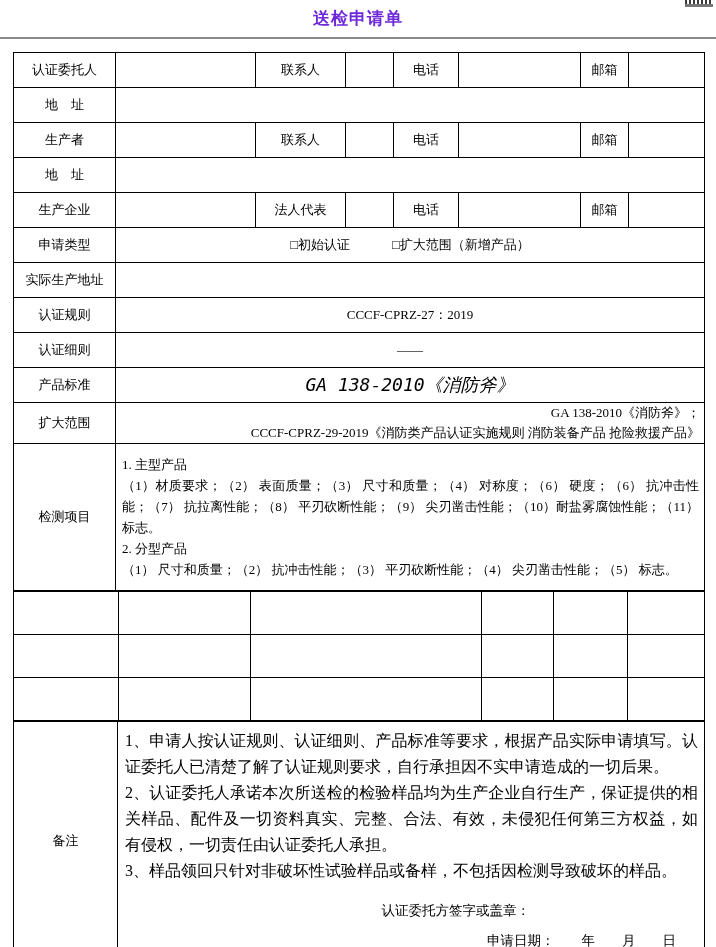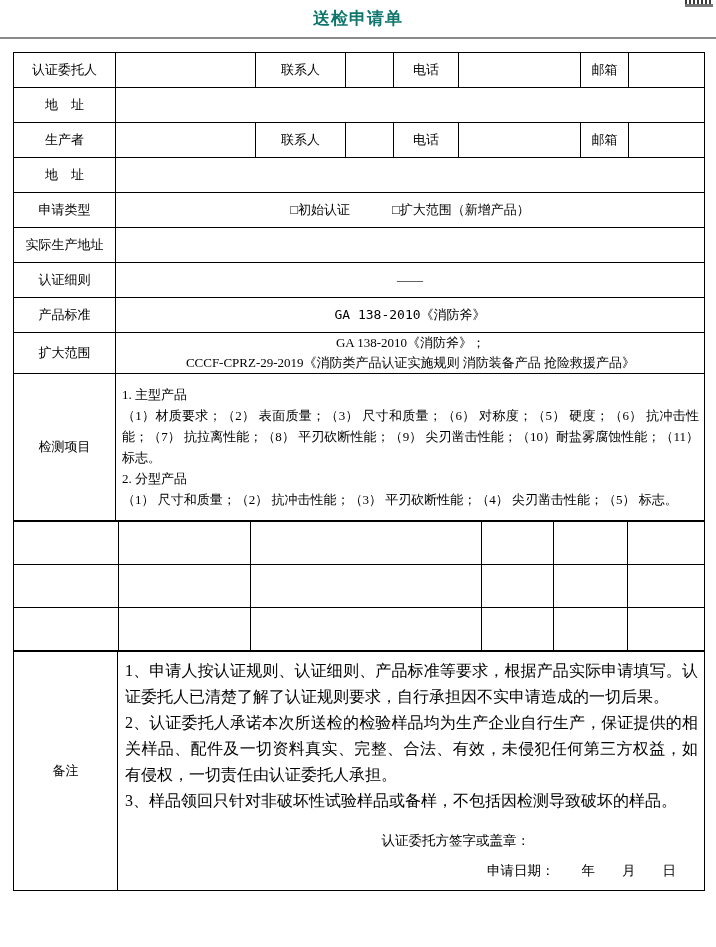--- a/index.html
+++ b/index.html
@@ -9,21 +9,21 @@
     background:#fff;
     font-family:"Liberation Serif","DejaVu Serif",serif;
     color:#000;
     overflow:hidden;
   }
   
   .doc-title{
     margin:0;padding-top:7px;
     text-align:center;
     font-size:17px;font-weight:bold;
-    color:#0f766e;
+    color:#6d28d9;
     letter-spacing:1px;
   }
   .title-rule{
     margin-top:7px;
     border:none;
     border-top:2px solid #8a8a8a;
     width:716px;
   }
   .corner-fragment{
     position:absolute;top:0;right:3px;
@@ -47,27 +47,27 @@
     border:1px solid #000;
     font-size:13px;
     padding:0;
     vertical-align:middle;
     overflow:hidden;
     word-break:break-all;
   }
   #info-table{margin-top:13px;}
   .lbl{text-align:center;}
   .ctr{text-align:center;}
-  .lft{text-align:center;padding-left:5px;padding-right:4px;}
+  .lft{text-align:right;padding-left:5px;padding-right:4px;}
   .r31{height:35px;}
   .r41{height:41px;}
   .r147{height:147px;}
   .r40{height:40px;}
   .r43{height:43px;}
-  .mono{font-family:"DejaVu Sans Mono",monospace;font-size:13px;}
+  .mono{font-family:"DejaVu Sans Mono",monospace;font-size:18px;font-style:italic;}
   .apply-type-cell{text-align:center;}
   .apply-type-cell span{display:inline-block;}
   .apply-gap{width:42px;}
   .basis-line{line-height:20px;}
   .items-cell{
     vertical-align:middle;
     text-align:justify;
     line-height:21px;
     padding:2px 5px 2px 6px;
   }
@@ -139,49 +139,63 @@
       <td class="lbl">电话</td>
       <td></td>
       <td class="lbl">邮箱</td>
       <td></td>
     </tr>
     <tr class="r31">
       <td class="lbl">地　址</td>
       <td colspan="7"></td>
     </tr>
     <tr class="r31">
+      <td class="lbl">生产企业</td>
+      <td></td>
+      <td class="lbl">法人代表</td>
+      <td></td>
+      <td class="lbl">电话</td>
+      <td></td>
+      <td class="lbl">邮箱</td>
+      <td></td>
+    </tr>
+    <tr class="r31">
       <td class="lbl">申请类型</td>
       <td colspan="7" class="apply-type-cell">
         <span>□初始认证</span><span class="apply-gap"></span><span>□扩大范围（新增产品）</span>
       </td>
     </tr>
     <tr class="r31">
       <td class="lbl">实际生产地址</td>
       <td colspan="7"></td>
+    </tr>
+    <tr class="r31">
+      <td class="lbl">认证规则</td>
+      <td colspan="7" class="ctr">CCCF-CPRZ-27：2019</td>
     </tr>
     <tr class="r31">
       <td class="lbl">认证细则</td>
       <td colspan="7" class="ctr">——</td>
     </tr>
     <tr class="r31">
       <td class="lbl">产品标准</td>
       <td colspan="7" class="ctr mono">GA 138-2010《消防斧》</td>
     </tr>
     <tr class="r41">
       <td class="lbl">扩大范围</td>
       <td colspan="7" class="lft">
         <div class="basis-line">GA 138-2010《消防斧》；</div>
         <div class="basis-line">CCCF-CPRZ-29-2019《消防类产品认证实施规则 消防装备产品 抢险救援产品》</div>
       </td>
     </tr>
     <tr class="r147">
       <td class="lbl">检测项目</td>
       <td colspan="7" class="items-cell">
         <div>1. 主型产品</div>
-        <div>（1）材质要求；（2） 表面质量；（3） 尺寸和质量；（6） 对称度；（5） 硬度；（6） 抗冲击性能；（7） 抗拉离性能；（8） 平刃砍断性能；（9） 尖刃凿击性能；（10）耐盐雾腐蚀性能；（11）标志。</div>
+        <div>（1）材质要求；（2） 表面质量；（3） 尺寸和质量；（4） 对称度；（6） 硬度；（6） 抗冲击性能；（7） 抗拉离性能；（8） 平刃砍断性能；（9） 尖刃凿击性能；（10）耐盐雾腐蚀性能；（11）标志。</div>
         <div>2. 分型产品</div>
         <div>（1） 尺寸和质量；（2） 抗冲击性能；（3） 平刃砍断性能；（4） 尖刃凿击性能；（5） 标志。</div>
       </td>
     </tr>
   </tbody>
     </table>
 
   <table id="product-table">
     <colgroup>
       <col style="width:105px">

